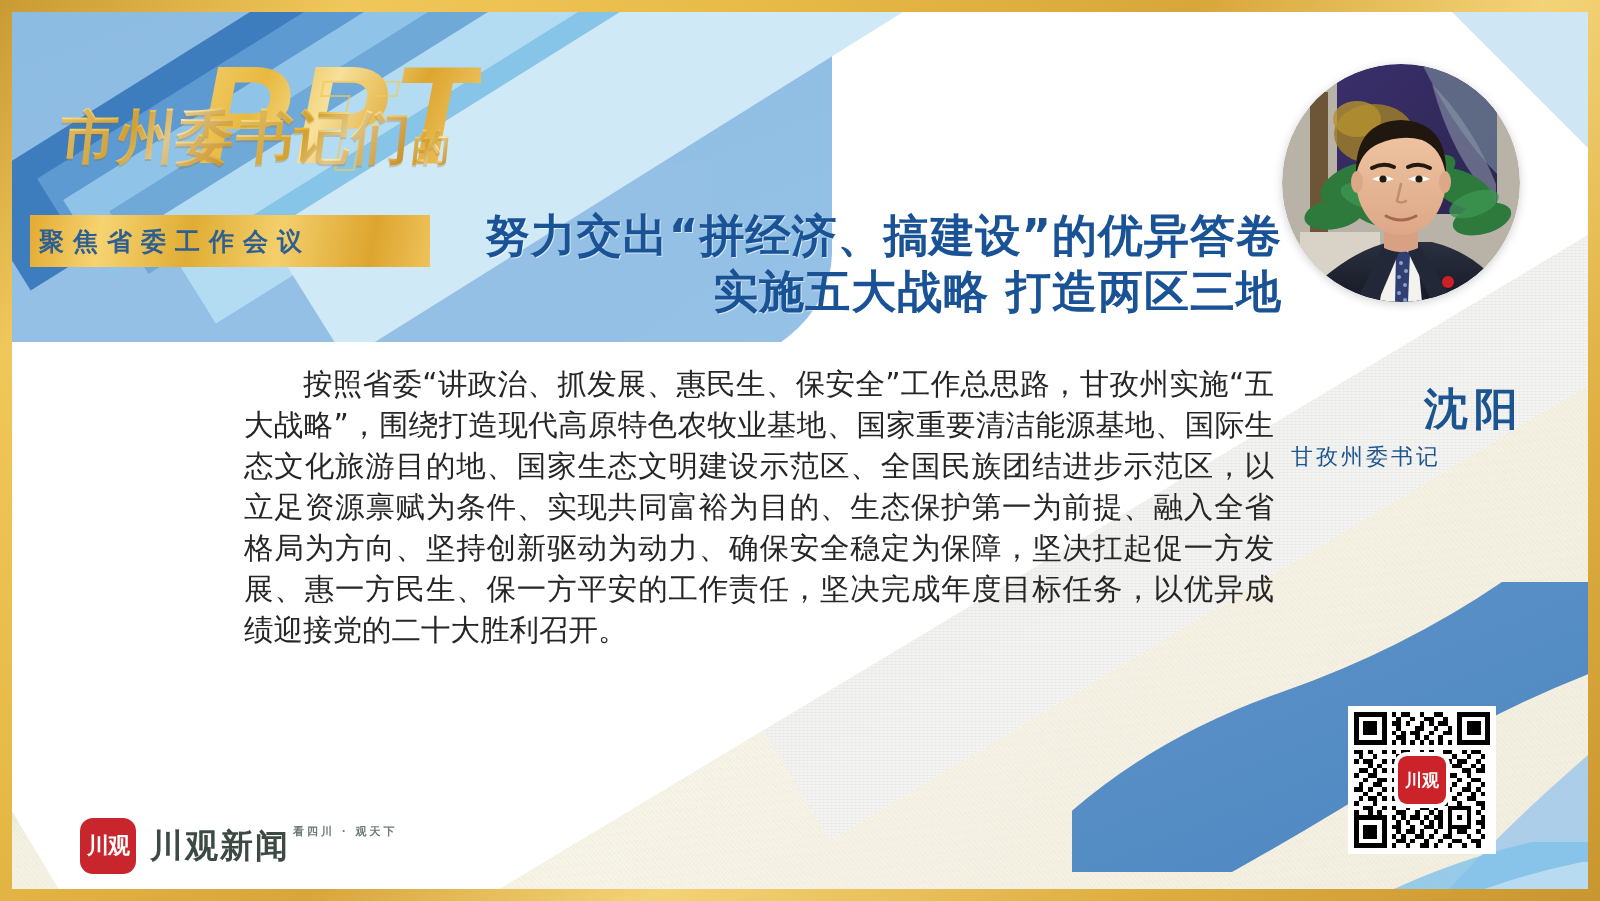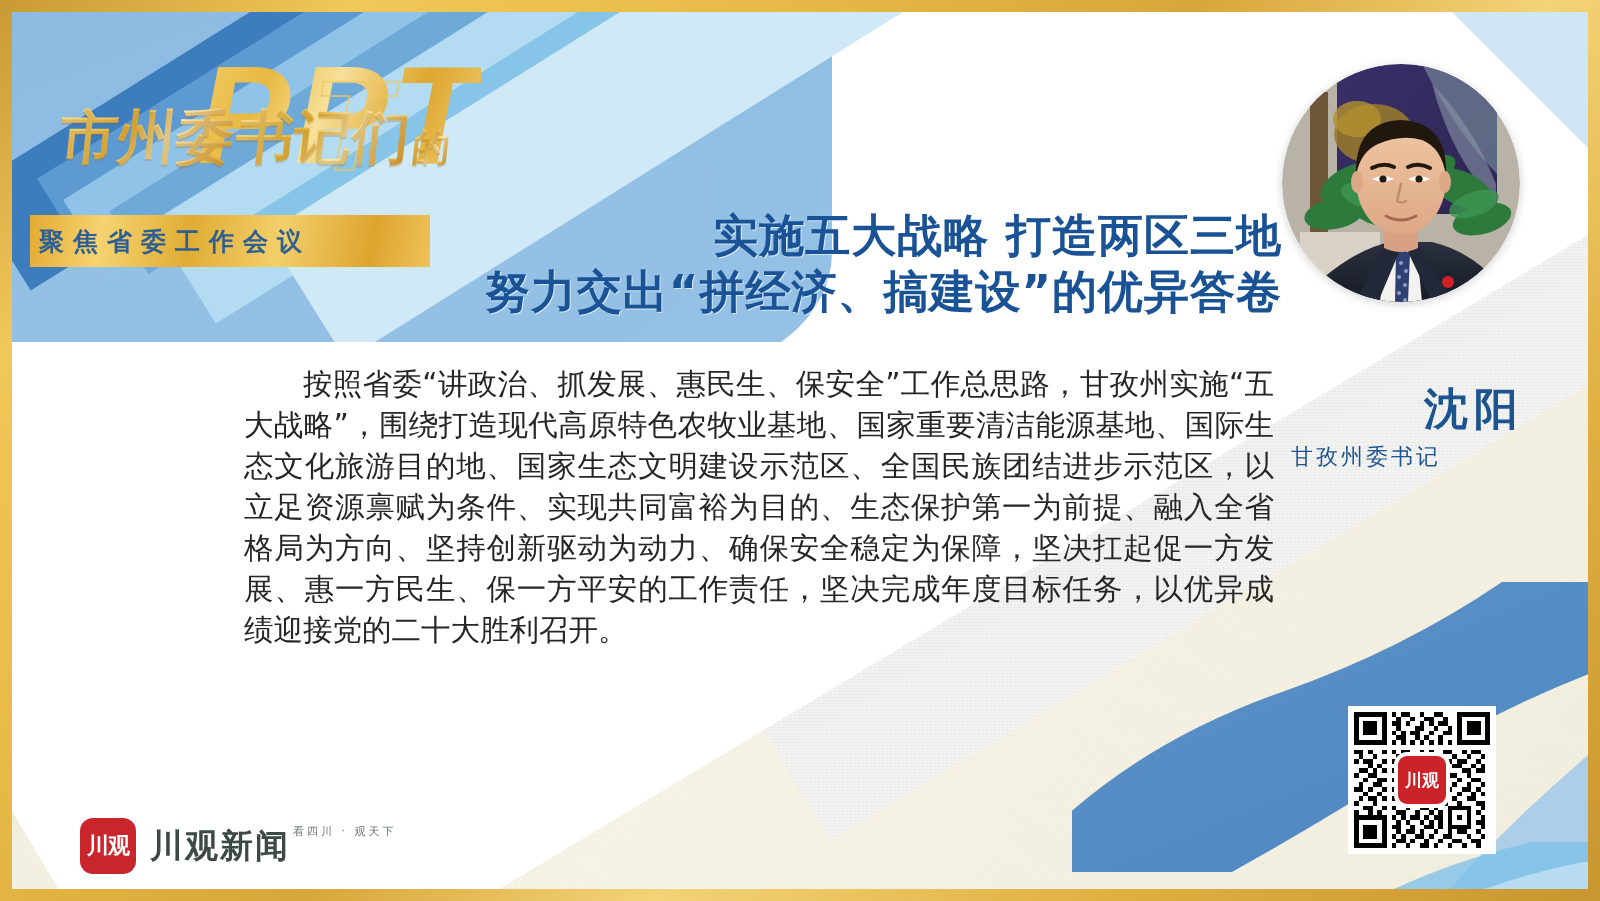--- a/index.html
+++ b/index.html
@@ -171,21 +171,21 @@
     font-family:"DejaVu Serif","Liberation Serif",serif;font-size:22px;font-weight:bold;color:#fff;
     letter-spacing:-1px;
   }
   .brandtexts{display:flex;gap:3px;}
   .brandname{
     font-family:"DejaVu Serif","Liberation Serif",serif;font-size:33px;font-weight:bold;
     color:#3c4a43;letter-spacing:2px;
   }
   .brandslogan{
     font-family:"DejaVu Serif","Liberation Serif",serif;font-size:11px;color:#6b7a70;
-    letter-spacing:3px;text-align:center;
+    letter-spacing:3px;text-align:center;font-weight:bold;
   }
 </style>
 </head>
 <body>
 
 <div class="stage">
   <div class="card">
 
     <div class="greenband gb4"></div>
     <div class="greenband gb1"></div>
@@ -218,22 +218,22 @@
       <span>市州委</span>
       <span>书记们</span>
       <span class="small">的</span>
     </div>
 
     <div class="ribbon">
       <div class="rt">聚焦省委工作会议</div>
     </div>
 
     <div class="headline">
+      <span class="ln">努力交出“拼经济、搞建设”的优异答卷</span>
       <span class="ln">实施五大战略 打造两区三地</span>
-      <span class="ln">努力交出“拼经济、搞建设”的优异答卷</span>
     </div>
 
     <div class="body">按照省委“讲政治、抓发展、惠民生、保安全”工作总思路，甘孜州实施“五大战略”，围绕打造现代高原特色农牧业基地、国家重要清洁能源基地、国际生态文化旅游目的地、国家生态文明建设示范区、全国民族团结进步示范区，以立足资源禀赋为条件、实现共同富裕为目的、生态保护第一为前提、融入全省格局为方向、坚持创新驱动为动力、确保安全稳定为保障，坚决扛起促一方发展、惠一方民生、保一方平安的工作责任，坚决完成年度目标任务，以优异成绩迎接党的二十大胜利召开。</div>
 
     <div class="portrait">
       <svg width="238" height="238" viewBox="0 0 238 238">
         <defs>
           <clipPath id="circ">
               <circle cx="119" cy="119" r="119"></circle>
             </clipPath>

